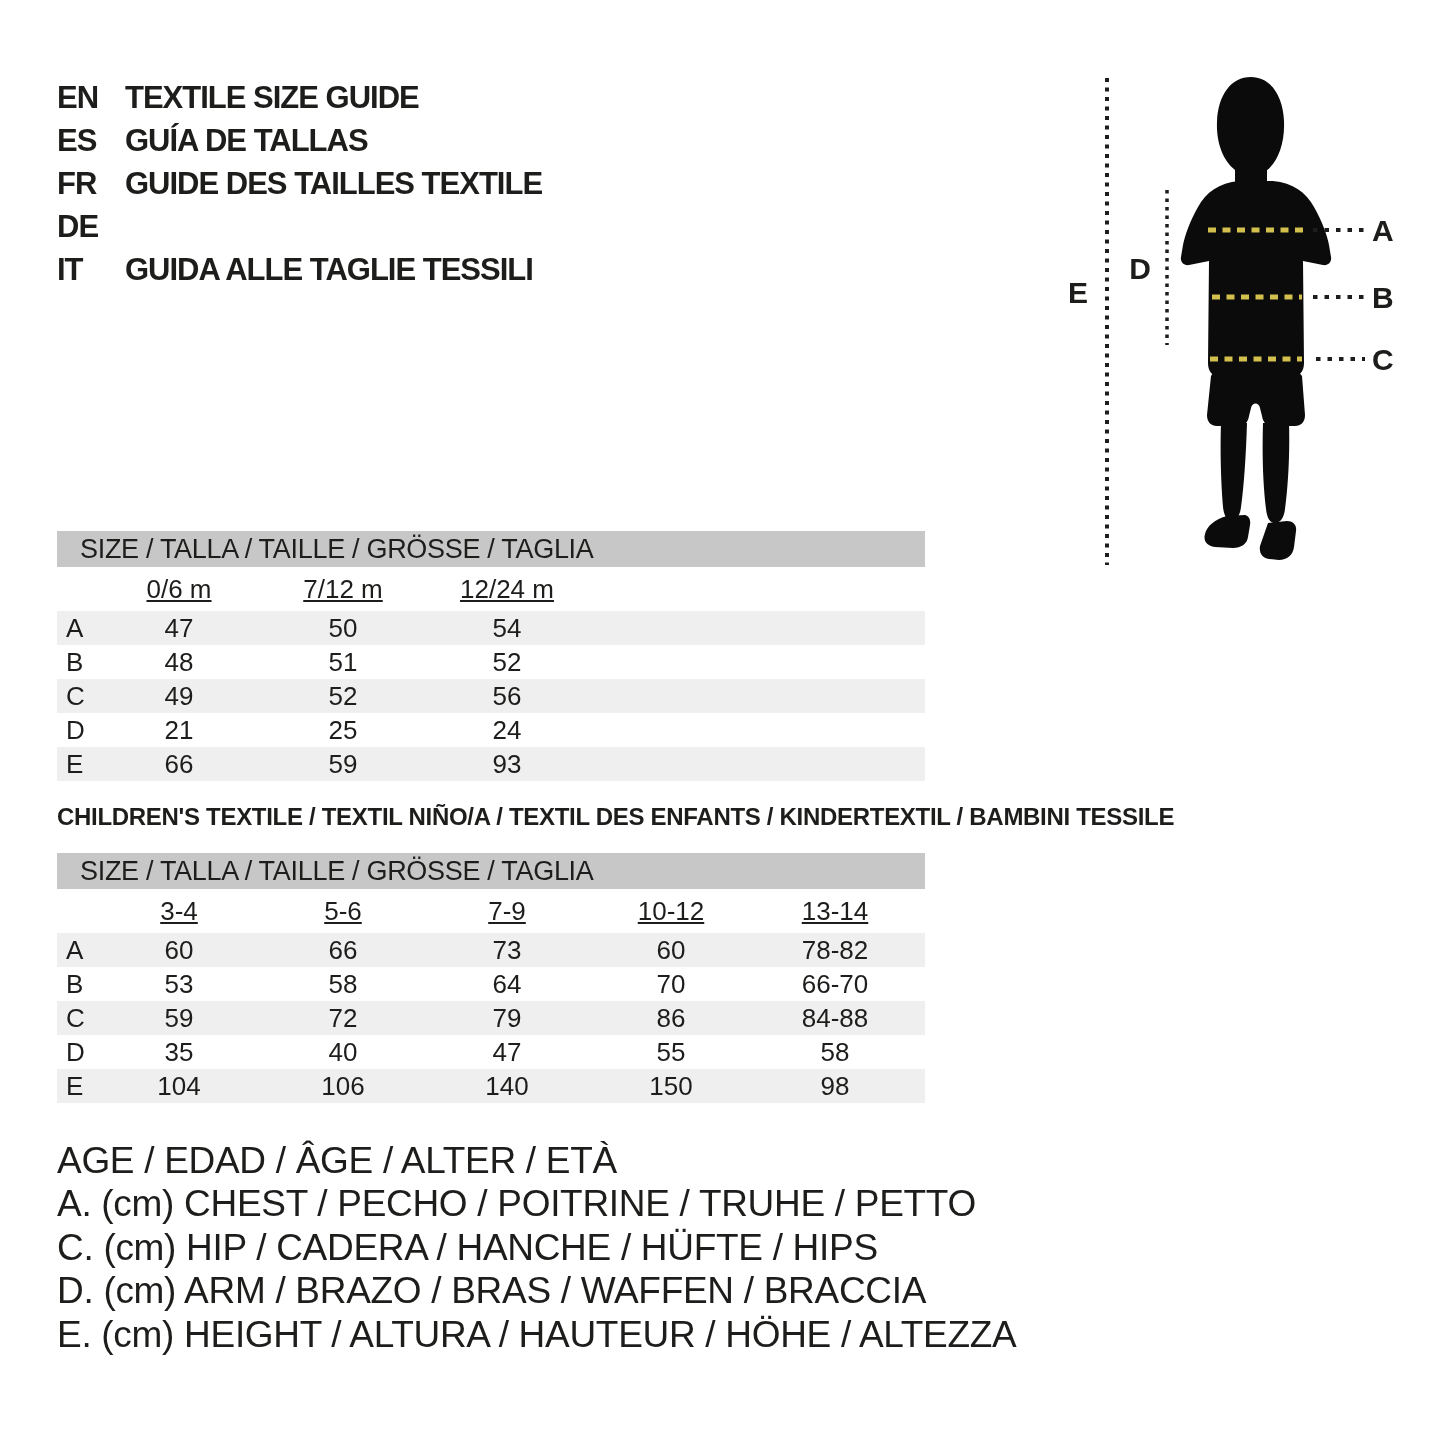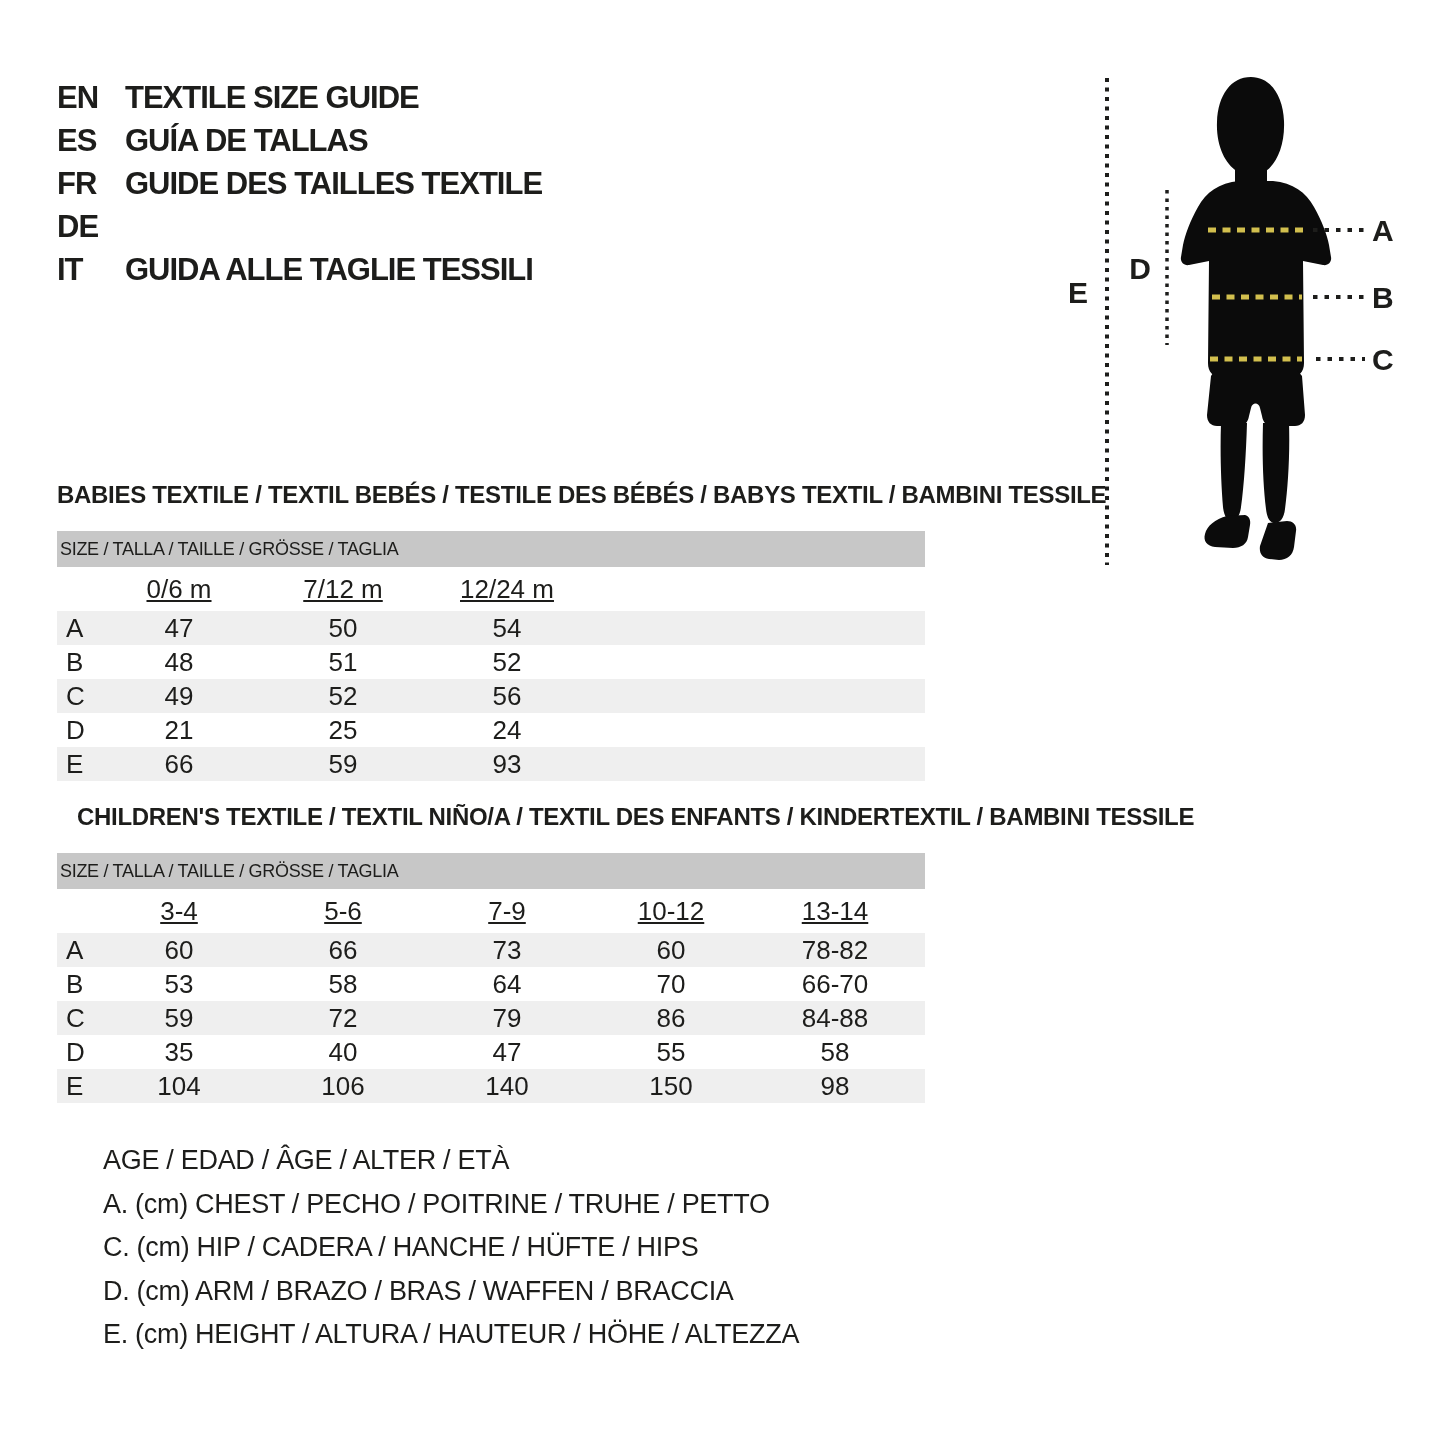--- a/index.html
+++ b/index.html
@@ -10,36 +10,36 @@
   }
   
   .lang-block { position:absolute; left:57px; top:76px; }
   .lang-row { display:flex; height:43px; align-items:center;
               font-size:31px; font-weight:700; letter-spacing:-1px; white-space:nowrap; }
   .lang-code { width:68px; }
   
   .section-title { position:absolute; left:57px; font-size:24px; font-weight:700;
                    letter-spacing:-0.3px; white-space:nowrap; }
   .babies-title { top:481px; }
-  .children-title { top:803px;margin-left:20px; }
+  .children-title { top:803px; }
   
   .size-table { position:absolute; left:57px; width:868px; }
   .babies-table { top:531px; }
   .children-table { top:853px; }
   .size-band { height:36px; background:var(--band-gray,#c7c7c7); display:flex; align-items:center;
-               padding-left:3px; box-sizing:border-box; font-size:18px; letter-spacing:-0.3px; }
+               padding-left:23px; box-sizing:border-box; font-size:27px; letter-spacing:-0.3px; }
   .cols-row { height:44px; display:flex; align-items:center; font-size:26px;text-decoration:underline; }
   .trow { height:34px; display:flex; align-items:center; font-size:26px; }
   .trow.stripe { background:var(--stripe-gray,#efefef); }
   .tlabel { width:40px; padding-left:9px; box-sizing:border-box; flex:none; }
   .tcell { width:164px; text-align:center; flex:none; }
   
   .legend { position:absolute; left:57px; top:1139px; }
-  .legend-line { height:43.5px; display:flex; align-items:center; font-size:27px;
-                 letter-spacing:-0.3px; white-space:nowrap;margin-left:46px; }
+  .legend-line { height:43.5px; display:flex; align-items:center; font-size:37px;
+                 letter-spacing:-0.3px; white-space:nowrap; }
   
   .fig { position:absolute; left:1050px; top:60px; }
   .fig .sil { fill:var(--silhouette-black,#0b0b0b); }
   .dash-vert-e { stroke:var(--text,#1d1d1b); stroke-width:4; stroke-dasharray:4 5.5; fill:none; }
   .dash-vert-d { stroke:var(--text,#1d1d1b); stroke-width:3.5; stroke-dasharray:3.5 5; fill:none; }
   .dash-dark { stroke:var(--text,#1d1d1b); stroke-width:4; stroke-dasharray:4.5 7; fill:none; }
   .dash-accent { stroke:var(--accent-yellow,#d2bf4e); stroke-width:5; stroke-dasharray:8 6.5; fill:none; }
   .fig-label { font-family:"Liberation Sans","DejaVu Sans",sans-serif; font-size:30px;
                font-weight:700; fill:var(--text,#1d1d1b); }
 </style>
@@ -101,21 +101,20 @@
     <line class="dash-accent" x1="160" y1="299" x2="252" y2="299"></line>
     <line class="dash-dark" x1="266" y1="299" x2="315" y2="299"></line>
 
     <text class="fig-label" x="322" y="181">A</text>
     <text class="fig-label" x="322" y="248">B</text>
     <text class="fig-label" x="322" y="310">C</text>
     <text class="fig-label" x="90" y="219" text-anchor="middle">D</text>
     <text class="fig-label" x="28" y="243" text-anchor="middle">E</text>
   </svg>
 
-  <div class="section-title babies-title">BABIES TEXTILE / TEXTIL BEBÉS / TESTILE DES BÉBÉS / BABYS TEXTIL / BAMBINI TESSILE</div>
 
   <div class="size-table babies-table">
     <div class="size-band">SIZE / TALLA / TAILLE / GRÖSSE / TAGLIA</div>
     <div class="cols-row">
         <div class="tlabel"></div>
         <div class="tcell">0/6 m</div>
         <div class="tcell">7/12 m</div>
         <div class="tcell">12/24 m</div>
       </div>
     <div class="rows">

